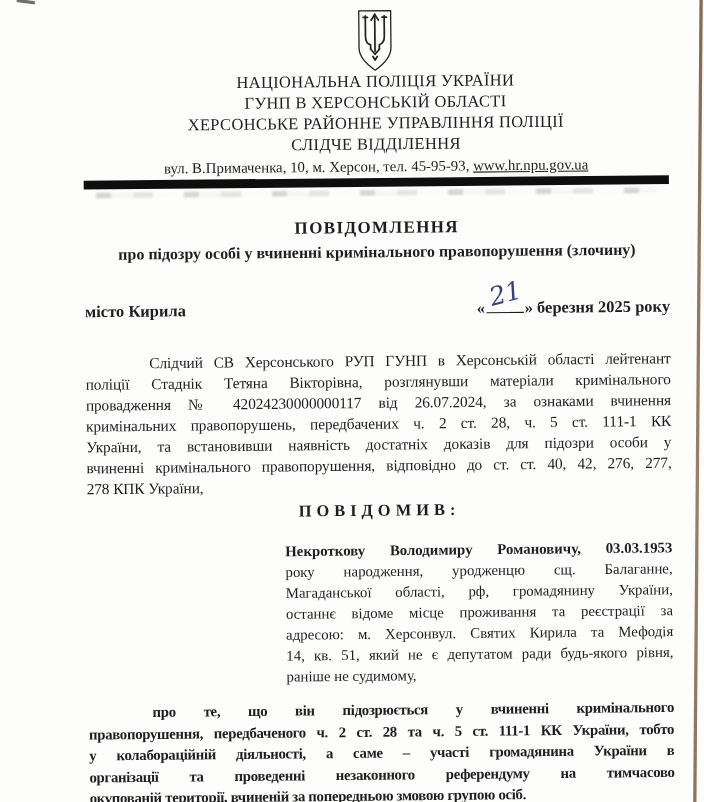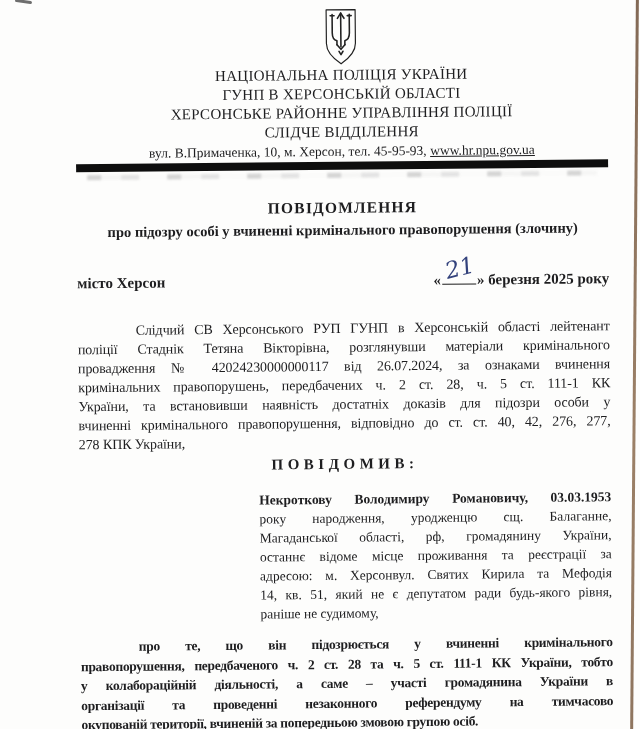--- a/index.html
+++ b/index.html
@@ -96,21 +96,21 @@
       <div class="org-line">СЛІДЧЕ ВІДДІЛЕННЯ</div>
       <div class="address"><span>вул. В.Примаченка, 10, м. Херсон,  тел.  45-95-93, </span><span class="url">www.hr.npu.gov.ua</span></div>
       <div class="bar"></div>
       <div class="smudge"></div>
     </div>
 
     <div class="title">ПОВІДОМЛЕННЯ</div>
     <div class="subtitle">про підозру особі у вчиненні кримінального правопорушення (злочину)</div>
 
     <div class="place-date">
-      <span>місто Херсон</span>
+      <span>місто Кирила</span>
       <span><span>«</span><span class="day-slot"><span class="handwritten">21</span></span><span>»</span><span> березня 2025 року</span></span>
     </div>
 
     <div class="para1">
       <div class="jline indent">Слідчий СВ Херсонського РУП ГУНП в Херсонській області лейтенант</div>
       <div class="jline">поліції Стаднік Тетяна Вікторівна, розглянувши матеріали кримінального</div>
       <div class="jline">провадження № 42024230000000117 від 26.07.2024, за ознаками вчинення</div>
       <div class="jline">кримінальних правопорушень, передбачених ч. 2 ст. 28, ч. 5 ст. 111-1 КК</div>
       <div class="jline">України, та встановивши наявність достатніх доказів для підозри особи у</div>
       <div class="jline">вчиненні кримінального правопорушення, відповідно до ст. ст. 40, 42, 276, 277,</div>

